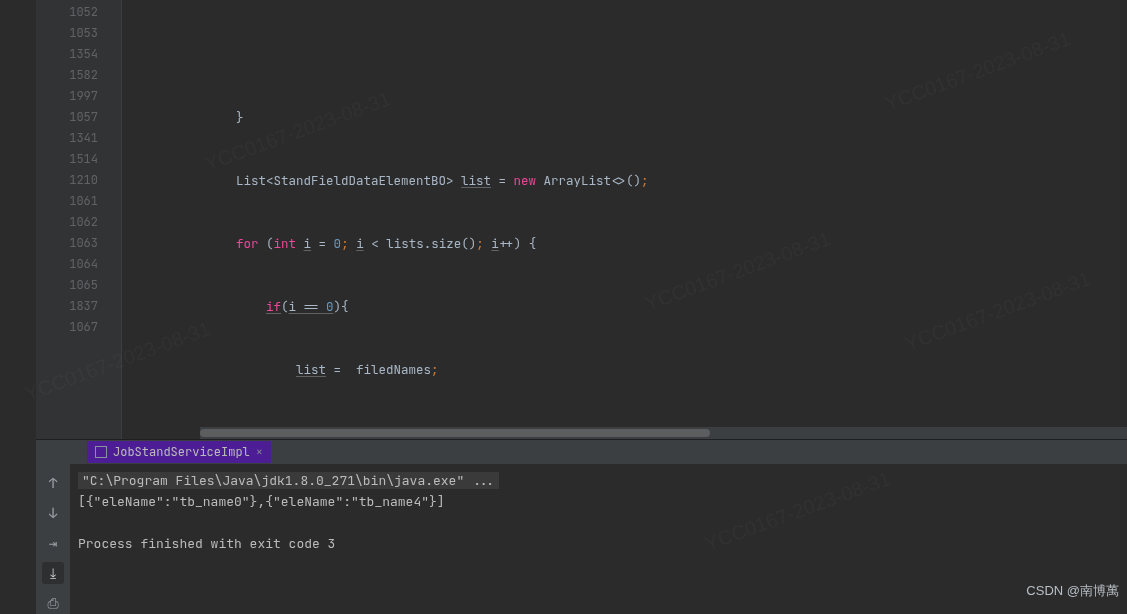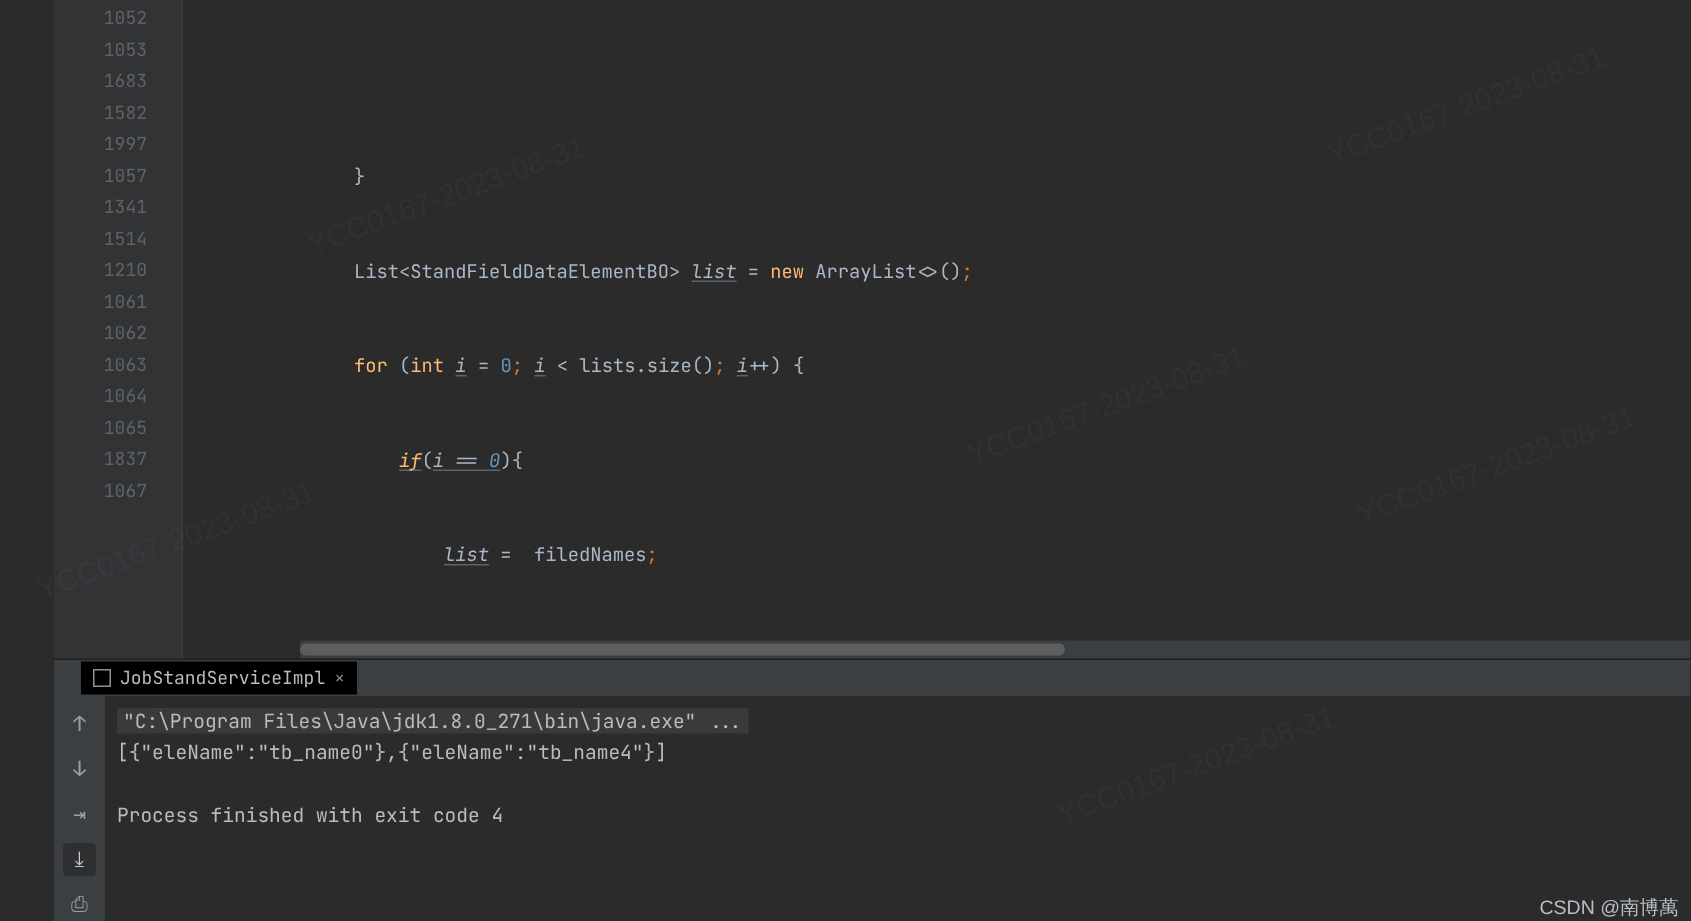--- a/index.html
+++ b/index.html
@@ -4,49 +4,49 @@
 <style>
   * { margin:0; padding:0; box-sizing:border-box; }
   html,body { width:1127px; height:614px; background:#2b2b2b; font-family:"JetBrains Mono","Consolas","Courier New",monospace; font-size:12.5px; overflow:hidden; color:#a9b7c6; }
   .root { display:flex; flex-direction:column; width:100%; height:100%;padding-left:36px; }
   .editor-area { display:flex; flex:1; min-height:0; position:relative; }
   .gutter { width:76px; background:#313335; color:#606366; text-align:right; padding:2px 14px 2px 0; line-height:21px; font-size:12px; user-select:none; }
   .gutter .ln { height:21px; position:relative; }
   .fold-col { position:absolute; left:76px; top:0; width:10px; height:100%; background:#313335; border-right:1px solid #3c3f41;}
   .code { flex:1; padding:2px 0 2px 34px; line-height:21px; white-space:pre; overflow:hidden; position:relative;}
   .code .line { height:21px; }
-  .kw { color:#fdba74; }
+  .kw { color:#ec4899; }
   .num { color:#6897bb; }
   .semi { color:#cc7832; }
-  .ul { text-decoration:underline; text-decoration-color:#606366; text-underline-offset:2px;font-style:italic;}
+  .ul { text-decoration:underline; text-decoration-color:#606366; text-underline-offset:2px;}
   .hscroll { position:absolute; left:88px; right:0; bottom:0; height:12px; background:#3c3f41; }
   .hscroll .thumb { position:absolute; left:0; top:2px; height:8px; width:55%; background:#5b5d5f; border-radius:4px;}
   .panel { height:175px; background:#2b2b2b; display:flex; flex-direction:column; border-top:1px solid #1e1f22;}
   .tabs { height:26px; background:#3c3f41; display:flex; align-items:center; padding-left:18px; font-size:12px; color:#bbbbbb;}
-  .tab { display:flex; align-items:center; gap:6px; background:#000000; padding:3px 8px; border-radius:0;}
+  .tab { display:flex; align-items:center; gap:6px; background:#4c1d95; padding:3px 8px; border-radius:0;margin-left:33px;}
   .tab .ico { width:12px; height:12px; border:1px solid #87939a; display:inline-block;}
   .tab .close { color:#8a8a8a; cursor:pointer;}
   .panel-body { flex:1; display:flex; }
   .tool-col { width:34px; background:#3c3f41; display:flex; flex-direction:column; align-items:center; padding-top:8px; gap:8px;}
   .tool-btn { width:22px; height:22px; color:#9aa0a6; display:flex; align-items:center; justify-content:center; border-radius:3px; cursor:pointer; font-size:14px;}
   .tool-btn.active { background:#2d2f30; color:#c9ced3;}
   .console { flex:1; padding:6px 8px; font-size:13px; line-height:21px; white-space:pre; color:#bbbbbb; background:#2b2b2b;}
   .console .cmd { background:#3a3a3a; padding:0 4px;}
-  .watermark { position:absolute; right:8px; bottom:0; color:#b8bfc6; font-size:13px; font-family:"Microsoft YaHei",sans-serif;}
+  .watermark { position:absolute; right:8px; bottom:14px; color:#b8bfc6; font-size:13px; font-family:"Microsoft YaHei",sans-serif;}
   .wm { position:absolute; color:rgba(180,186,194,0.05); font-size:20px; transform:rotate(-20deg); pointer-events:none; font-family:"Microsoft YaHei",sans-serif; white-space:nowrap;}
 </style>
 </head>
 <body>
 
 <div class="root">
   <div class="editor-area">
     <div class="gutter" id="gutter">
         <div class="ln">1052</div>
         <div class="ln">1053</div>
-        <div class="ln">1683</div>
+        <div class="ln">1354</div>
         <div class="ln">1582</div>
         <div class="ln">1997</div>
         <div class="ln">1057</div>
         <div class="ln">1341</div>
         <div class="ln">1514</div>
         <div class="ln">1210</div>
         <div class="ln">1061</div>
         <div class="ln">1062</div>
         <div class="ln">1063</div>
         <div class="ln">1064</div>
@@ -87,21 +87,21 @@
       <div class="tool-col">
         <div class="tool-btn">↑</div>
         <div class="tool-btn">↓</div>
         <div class="tool-btn">⇥</div>
         <div class="tool-btn active">⤓</div>
         <div class="tool-btn">⎙</div>
       </div>
       <div class="console"><span class="cmd">"C:\Program Files\Java\jdk1.8.0_271\bin\java.exe" ...</span>
 <span>[{"eleName":"tb_name0"},{"eleName":"tb_name4"}]</span>
 <span></span>
-<span>Process finished with exit code 4</span></div>
+<span>Process finished with exit code 3</span></div>
     </div>
   </div>
 </div>
 
 <div class="wm" style="top:60px; left:880px;">YCC0167-2023-08-31</div>
 <div class="wm" style="top:260px; left:640px;">YCC0167-2023-08-31</div>
 <div class="wm" style="top:300px; left:900px;">YCC0167-2023-08-31</div>
 <div class="wm" style="top:500px; left:700px;">YCC0167-2023-08-31</div>
 <div class="wm" style="top:350px; left:20px;">YCC0167-2023-08-31</div>
 <div class="wm" style="top:120px; left:200px;">YCC0167-2023-08-31</div>

